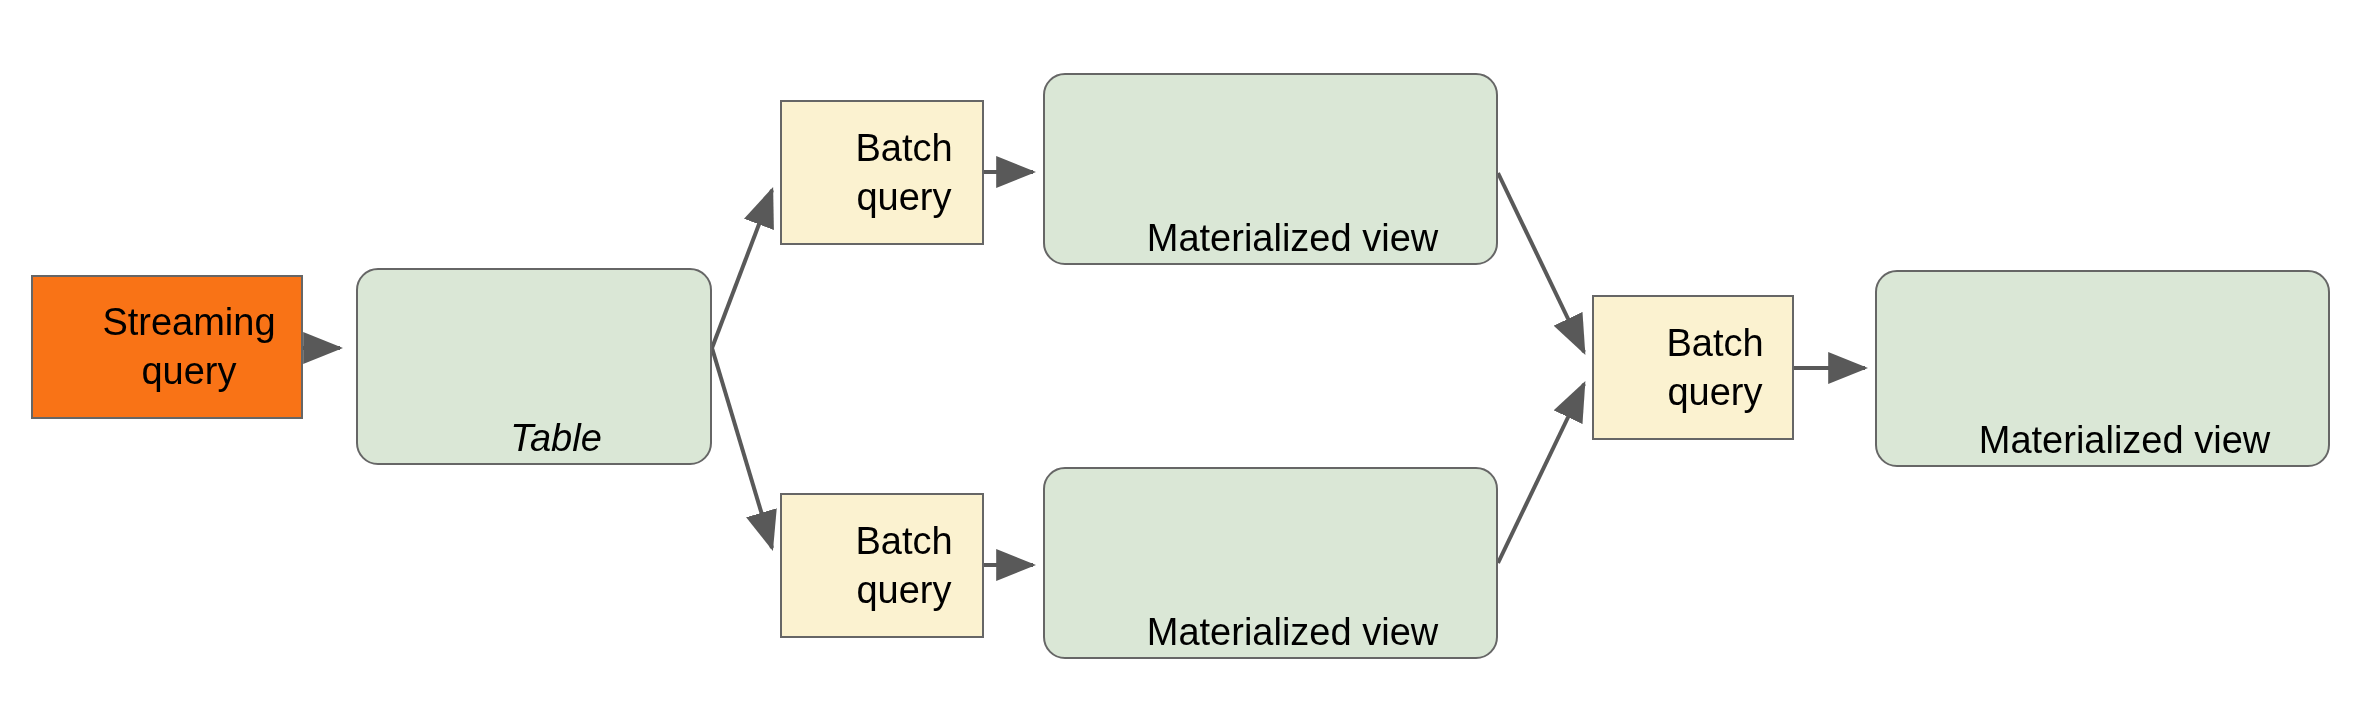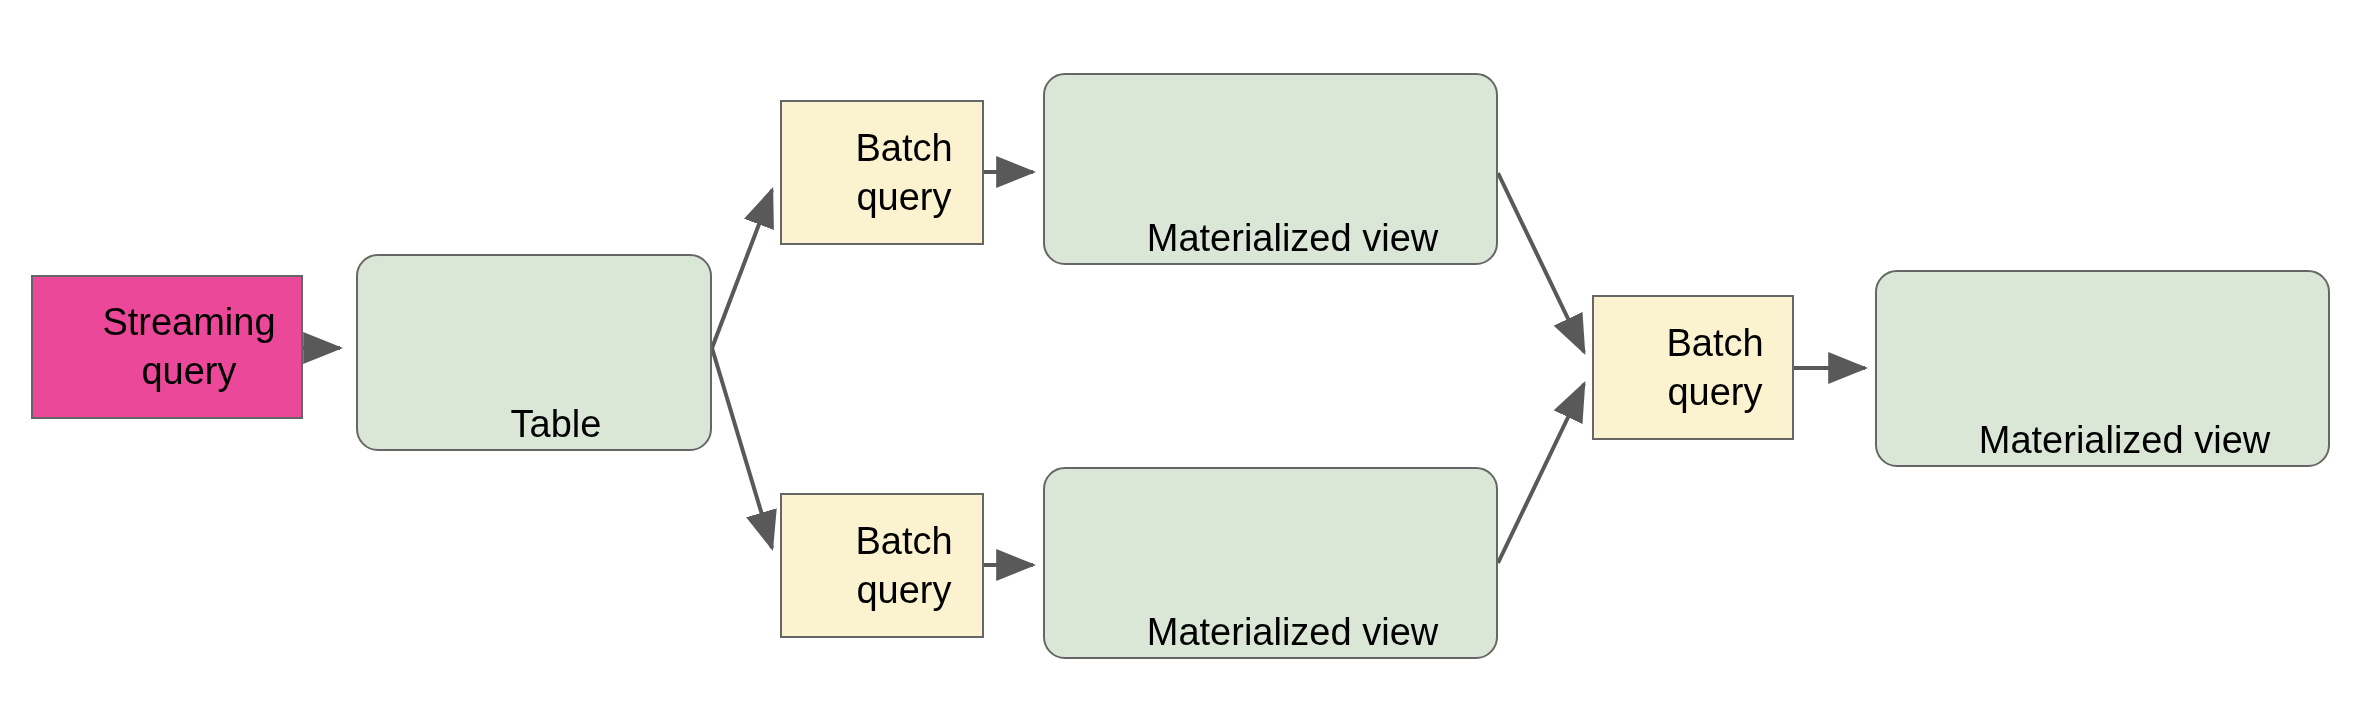--- a/index.html
+++ b/index.html
@@ -76,26 +76,26 @@
         <path d="M 712 348 L 772 190" fill="none" stroke="#595959" stroke-width="4" stroke-linecap="butt" marker-end="url(#arrowhead)"></path>
         <path d="M 712 348 L 772 548" fill="none" stroke="#595959" stroke-width="4" stroke-linecap="butt" marker-end="url(#arrowhead)"></path>
         <path d="M 984 172 L 1033 172" fill="none" stroke="#595959" stroke-width="4" stroke-linecap="butt" marker-end="url(#arrowhead)"></path>
         <path d="M 984 565 L 1033 565" fill="none" stroke="#595959" stroke-width="4" stroke-linecap="butt" marker-end="url(#arrowhead)"></path>
         <path d="M 1498 173 L 1584 352" fill="none" stroke="#595959" stroke-width="4" stroke-linecap="butt" marker-end="url(#arrowhead)"></path>
         <path d="M 1498 563 L 1584 384" fill="none" stroke="#595959" stroke-width="4" stroke-linecap="butt" marker-end="url(#arrowhead)"></path>
         <path d="M 1794 368 L 1865 368" fill="none" stroke="#595959" stroke-width="4" stroke-linecap="butt" marker-end="url(#arrowhead)"></path>
       </g>
   </svg>
 
-  <div class="node node-query" style="left: 31px; top: 275px; width: 272px; height: 144px; background: #ec4899; border-color: rgb(102, 102, 102); color: rgb(0, 0, 0);">
+  <div class="node node-query" style="left: 31px; top: 275px; width: 272px; height: 144px; background: #f97316; border-color: rgb(102, 102, 102); color: rgb(0, 0, 0);">
     <span class="node-label">Streaming
 query</span>
   </div>
 
-  <div class="node node-store" style="left: 356px; top: 254px; width: 356px; height: 197px; background: rgb(218, 231, 214); border-color: rgb(102, 102, 102); color: rgb(0, 0, 0);">
+  <div class="node node-store" style="left: 356px; top: 268px; width: 356px; height: 197px; background: rgb(218, 231, 214); border-color: rgb(102, 102, 102); color: rgb(0, 0, 0); font-style: italic;">
     <span class="node-label">Table</span>
   </div>
 
   <div class="node node-query" style="left: 780px; top: 100px; width: 204px; height: 145px; background: rgb(251, 242, 208); border-color: rgb(102, 102, 102); color: rgb(0, 0, 0);">
     <span class="node-label">Batch
 query</span>
   </div>
 
   <div class="node node-store" style="left: 1043px; top: 73px; width: 455px; height: 192px; background: rgb(218, 231, 214); border-color: rgb(102, 102, 102); color: rgb(0, 0, 0);">
     <span class="node-label">Materialized view</span>

